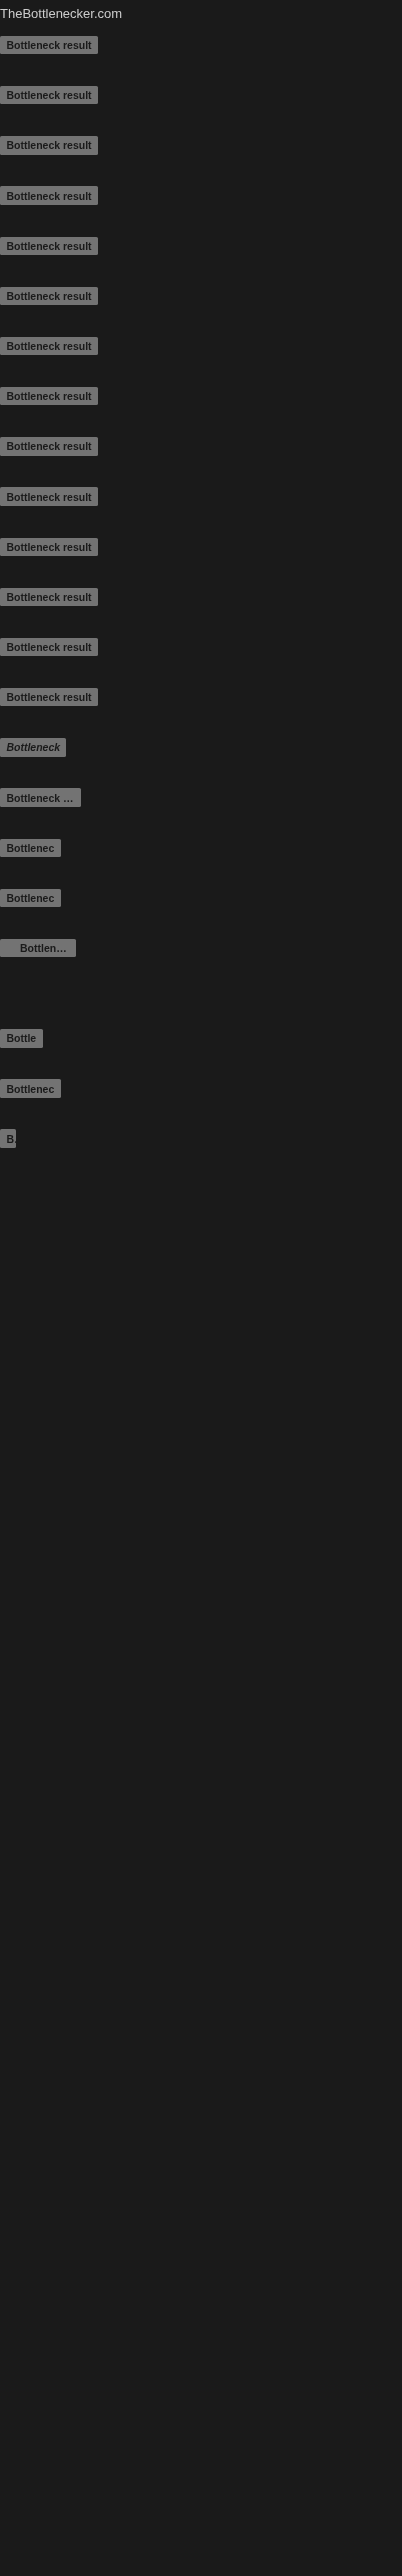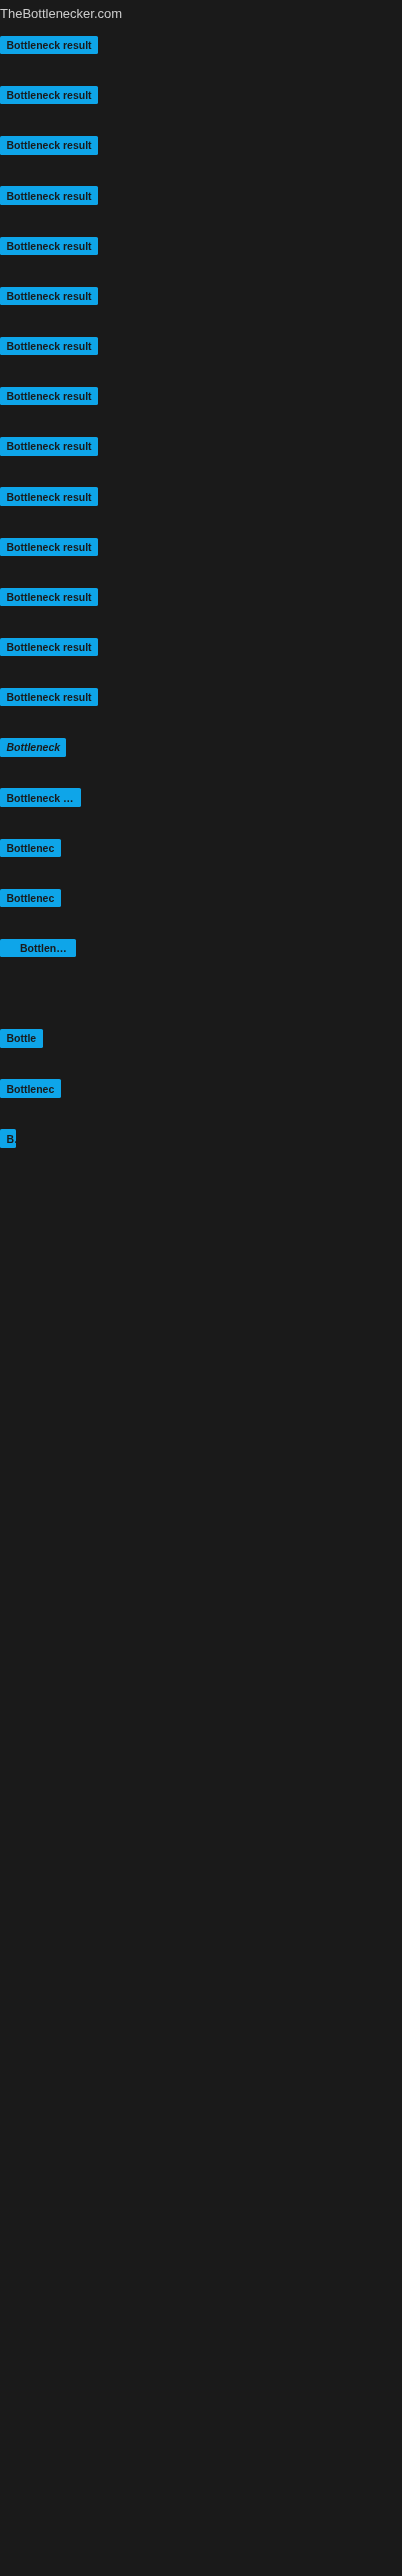--- a/index.html
+++ b/index.html
@@ -23,21 +23,21 @@
       padding: 6.4px 0 9.7px 0;
       font-weight: normal;
     }
 
     .bottleneck-item {
       margin-bottom: 0;
       padding: 4.8px 0 24px 0;
     }
 
     .bottleneck-badge {
-      background-color: #0ea5e9;
+      background-color: #737373;
       color: #1a1a1a;
       font-size: 10.5px;
       font-weight: bold;
       padding: 3.2px 6.4px;
       display: inline-block;
       border-radius: 1.6px;
       white-space: nowrap;
       overflow: hidden;
       text-overflow: ellipsis;
     }

